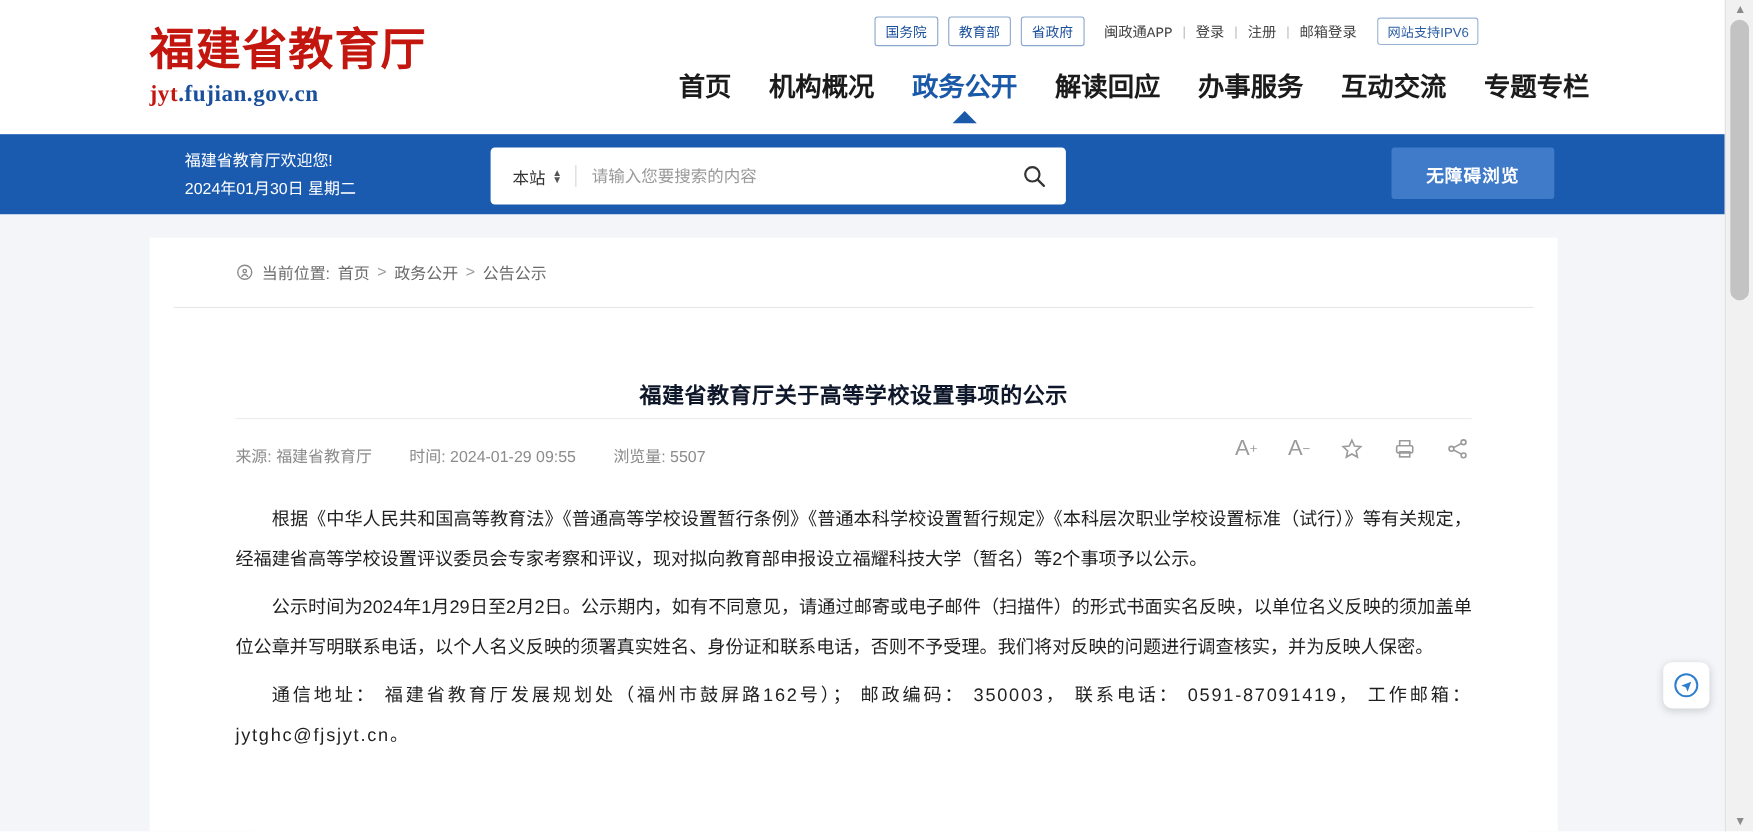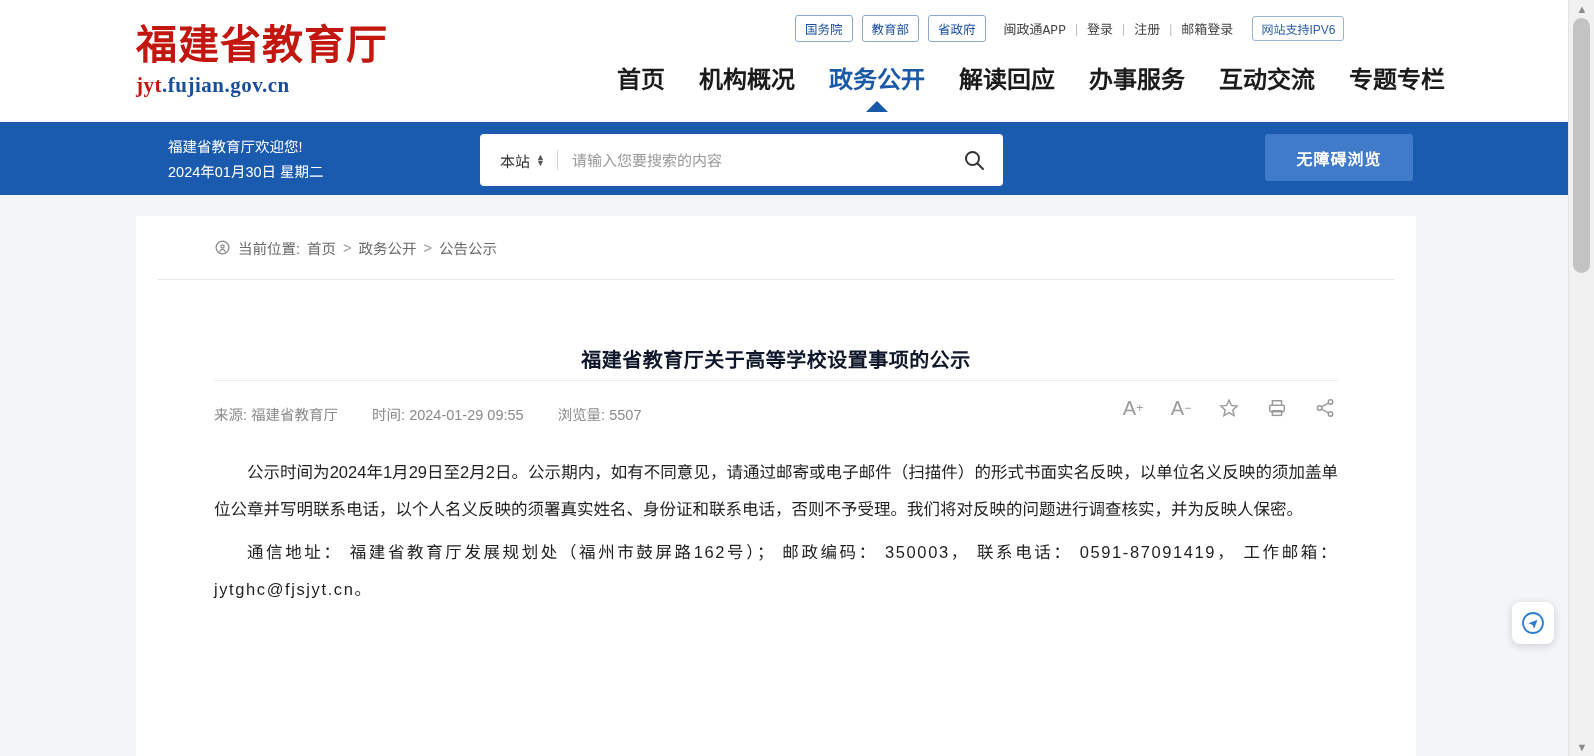--- a/index.html
+++ b/index.html
@@ -131,21 +131,21 @@
   .welcome {
     position: absolute;
     left: 136px; top: 13px;
     color: #ffffff;
     font-size: 14.5px;
     line-height: 25px;
     margin-left: 32px;
   }
   .searchbox {
     position: absolute;
-    left: 480px; top: 12px;
+    left: 446px; top: 12px;
     width: 523px; height: 52px;
     background: #ffffff;
     border-radius: 4px;
     display: flex;
     align-items: center;
   }
   .scope {
     display: flex;
     align-items: center;
     gap: 6px;
@@ -451,20 +451,21 @@
               <circle cx="6" cy="12" r="2.4"></circle>
               <circle cx="18" cy="18.5" r="2.4"></circle>
               <line x1="8.2" y1="10.8" x2="15.8" y2="6.7"></line>
               <line x1="8.2" y1="13.2" x2="15.8" y2="17.3"></line>
             </svg>
           </span>
         </div>
       </div>
 
       <div class="body-text">
+        <p>根据《中华人民共和国高等教育法》《普通高等学校设置暂行条例》《普通本科学校设置暂行规定》《本科层次职业学校设置标准（试行）》等有关规定，经福建省高等学校设置评议委员会专家考察和评议，现对拟向教育部申报设立福耀科技大学（暂名）等2个事项予以公示。</p>
         <p>公示时间为2024年1月29日至2月2日。公示期内，如有不同意见，请通过邮寄或电子邮件（扫描件）的形式书面实名反映，以单位名义反映的须加盖单位公章并写明联系电话，以个人名义反映的须署真实姓名、身份证和联系电话，否则不予受理。我们将对反映的问题进行调查核实，并为反映人保密。</p>
         <p class="spaced">通信地址： 福建省教育厅发展规划处（福州市鼓屏路162号）； 邮政编码： 350003， 联系电话： 0591-87091419， 工作邮箱： jytghc@fjsjyt.cn。</p>
       </div>
 
     </div>
   </div>
 
   <div class="float-btn">
     <svg width="24" height="24" viewBox="0 0 24 24" fill="none" stroke="#2f7fd0" stroke-width="1.8">
       <circle cx="12" cy="12" r="10" stroke="#2f7fd0"></circle>

